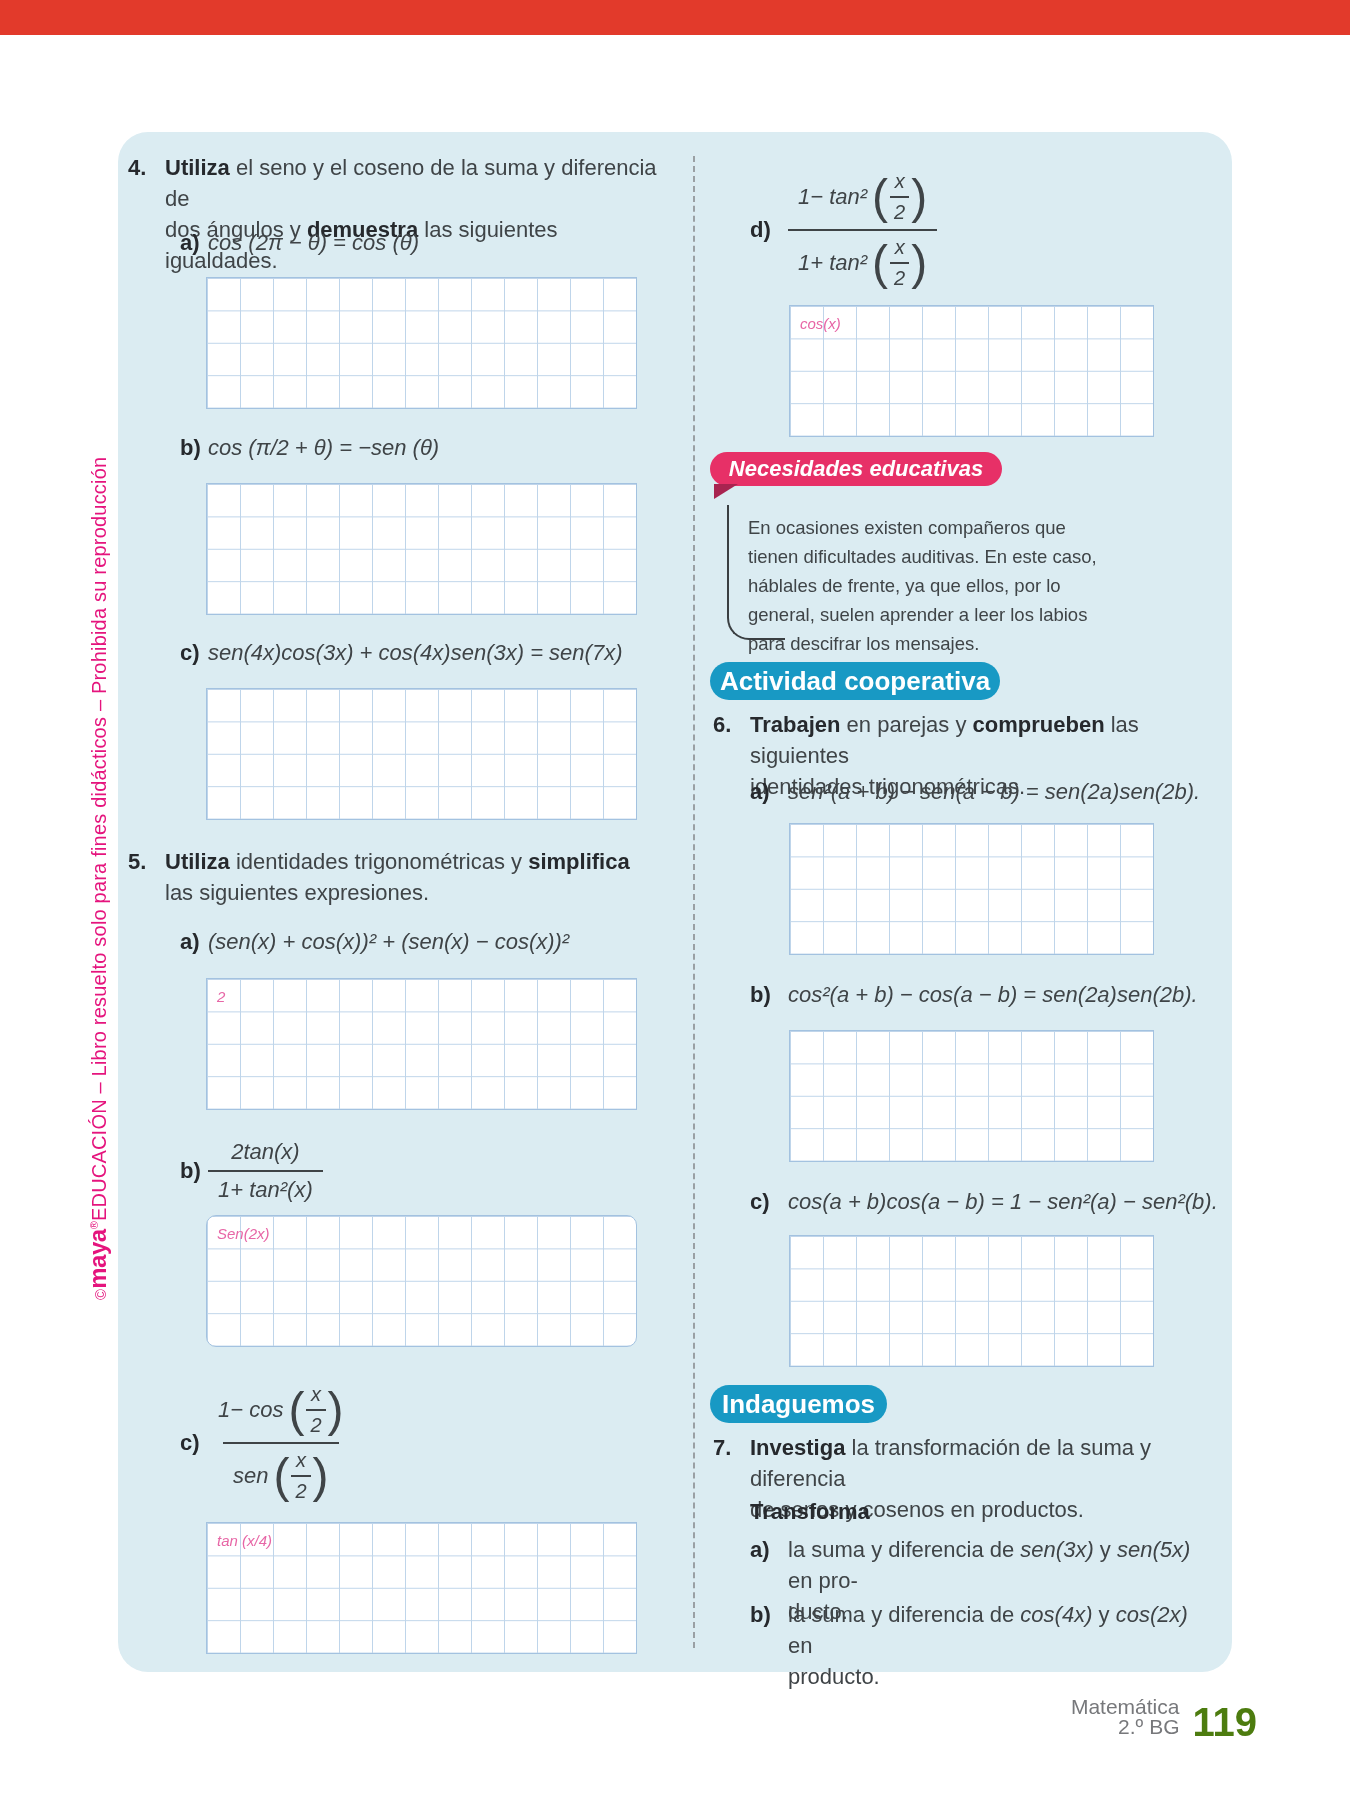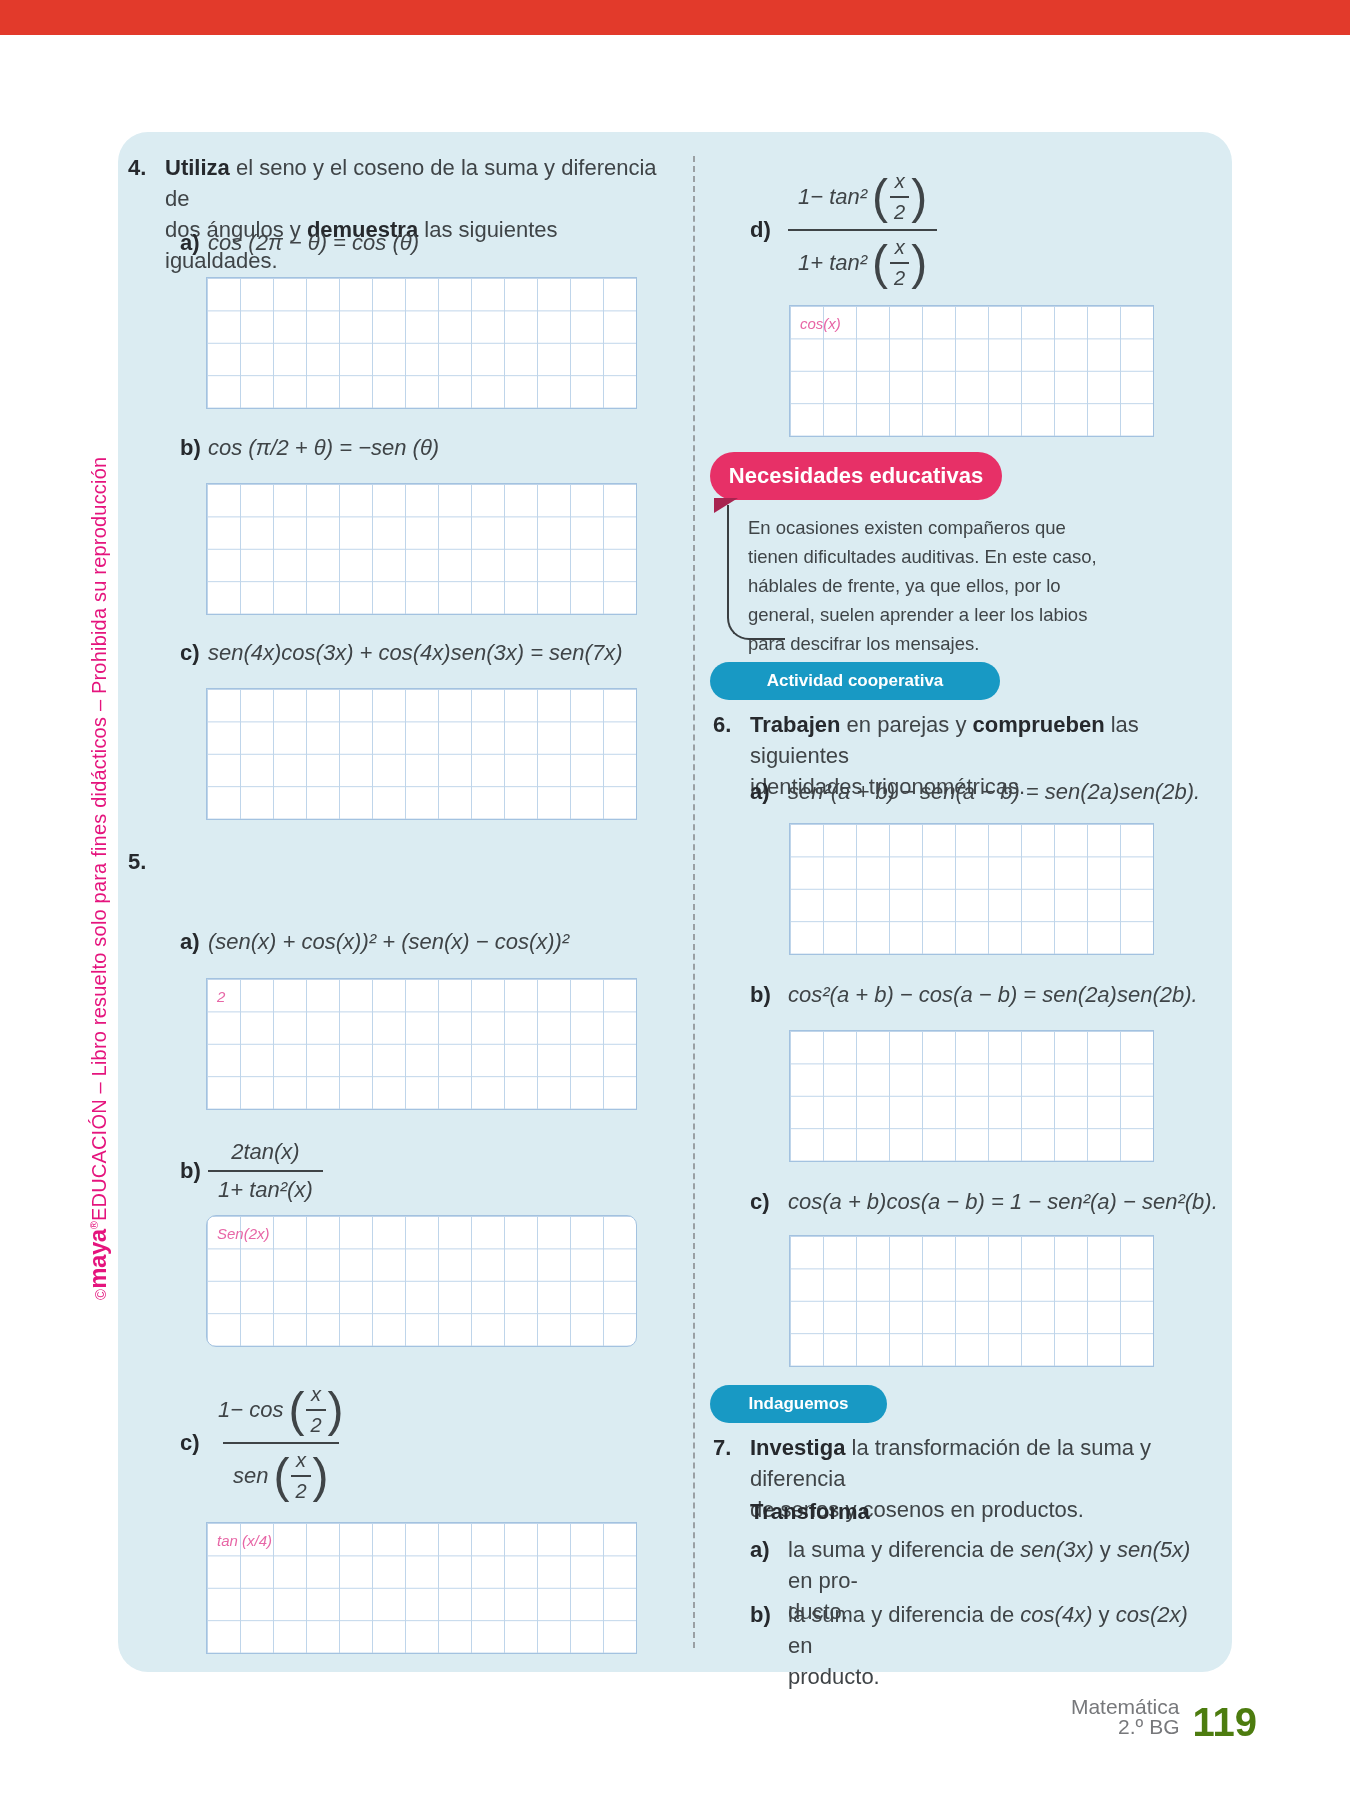--- a/index.html
+++ b/index.html
@@ -40,24 +40,24 @@
   .fr-d{border-top:2px solid #3f4447;padding:5px 10px 0;display:inline-flex;}
   .pfr{display:inline-flex;align-items:center;}
   .ptxt{margin-right:5px;}
   .bp{display:inline-block;font-size:48px;line-height:1;font-style:normal;color:#3f4447;transform:scaleY(1.02);}
   .ifr{display:inline-flex;flex-direction:column;align-items:center;font-size:20px;margin:0 2px;}
   .ifr-n{padding:0 4px 3px;}
   .ifr-d{border-top:2px solid #3f4447;padding:3px 4px 0;}
 
   .bubble{position:absolute;left:592px;background:#e73067;color:#fff;font-weight:bold;font-size:22px;
           display:flex;align-items:center;justify-content:center;border-radius:24px;}
-  .bubble-needs{top:320px;width:292px;height:48px;}
+  .bubble-needs{top:320px;width:292px;height:34px;font-style:italic;}
   .bubble-needs::after{content:"";position:absolute;left:4px;bottom:-13px;width:24px;height:15px;
           background:#a82450;clip-path:polygon(0 0,100% 0,0 100%);}
-  .pill{position:absolute;left:592px;background:#1899c4;color:#fff;font-weight:bold;font-size:17px;
+  .pill{position:absolute;left:592px;background:#1899c4;color:#fff;font-weight:bold;font-size:26px;
         display:flex;align-items:center;justify-content:center;border-radius:19px;}
   .pill-coop{top:530px;width:290px;height:38px;}
   .pill-indag{top:1253px;width:177px;height:38px;}
 
   .bracket{position:absolute;left:609px;top:373px;width:56px;height:133px;
            border-left:2px solid #3a3f42;border-bottom:2px solid #3a3f42;border-bottom-left-radius:22px;}
   .needs-text{position:absolute;left:630px;top:381px;width:352px;font-size:18.5px;line-height:29px;color:#3f4447;}
 
   .subhead{position:absolute;left:632px;font-weight:bold;color:#26292d;font-size:22px;}
   .itemtext{position:absolute;display:flex;font-size:22px;line-height:31px;color:#3f4447;}
@@ -98,20 +98,21 @@
     <div class="grid gl" style="top:351px;"></div>
 
     <div class="eqrow" style="left:62px;top:508px;">
       <span class="lbl">c)</span>
       <span class="eq">sen(4x)cos(3x) + cos(4x)sen(3x) = sen(7x)</span>
     </div>
     <div class="grid gl" style="top:556px;"></div>
 
     <div class="exhead" style="left:10px;top:714px;width:540px;">
       <span class="num">5.</span>
+      <span><b>Utiliza</b><span> identidades trigonométricas y </span><b>simplifica</b><br><span>las siguientes expresiones.</span></span>
     </div>
 
     <div class="eqrow" style="left:62px;top:797px;">
       <span class="lbl">a)</span>
       <span class="eq">(sen(x) + cos(x))² + (sen(x) − cos(x))²</span>
     </div>
     <div class="grid gl" style="top:846px;">
       <span class="ans">2</span>
     </div>
 

